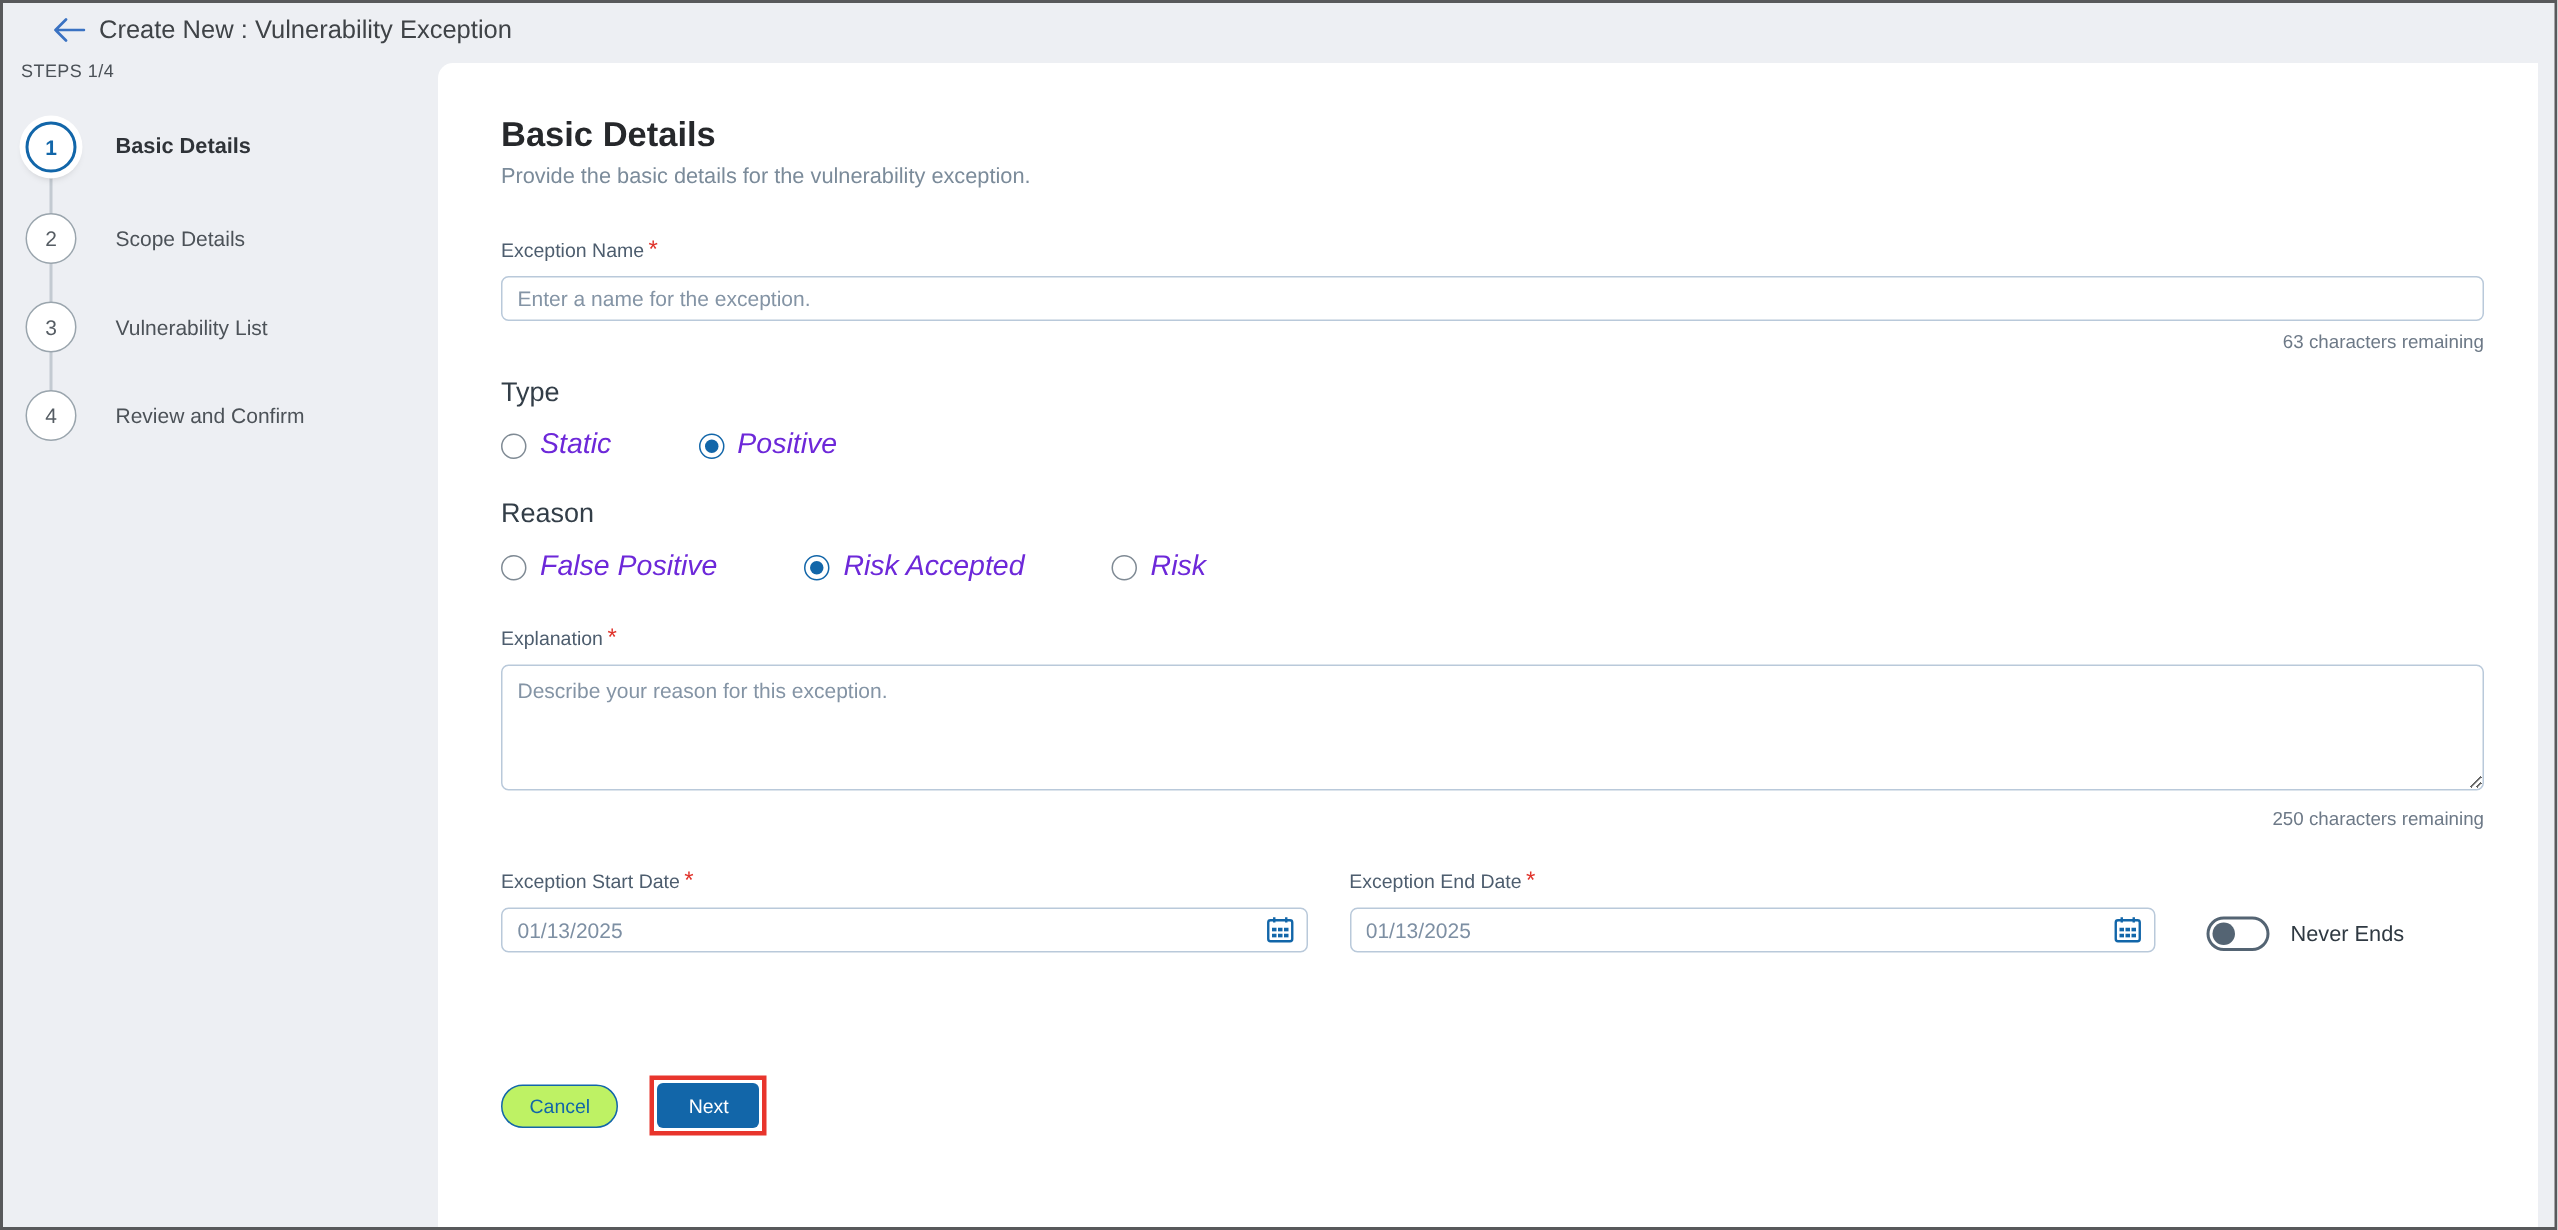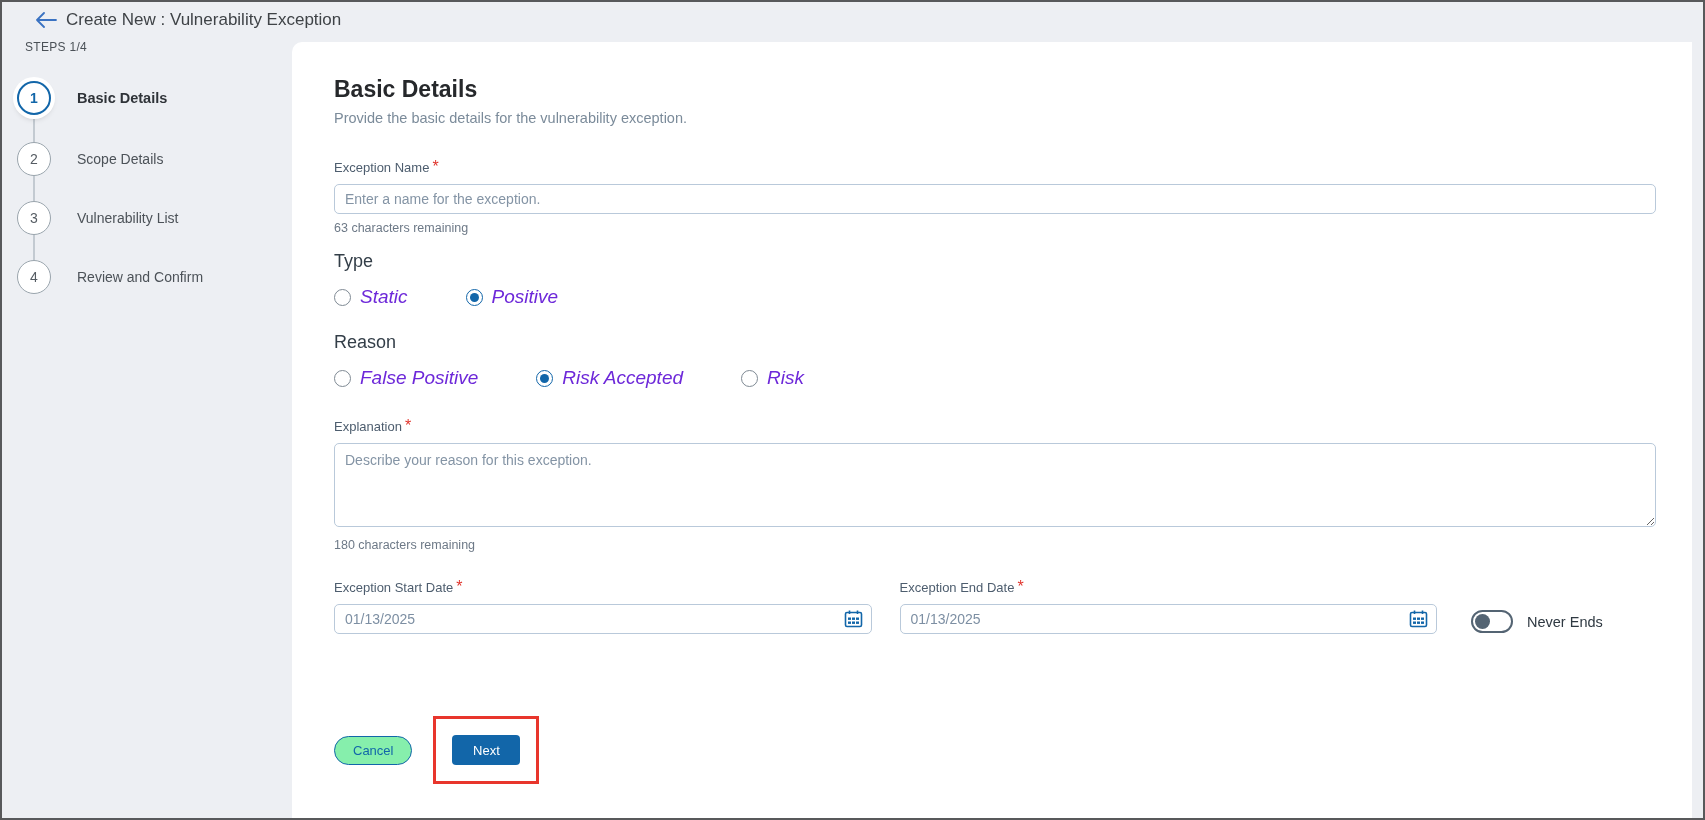--- a/index.html
+++ b/index.html
@@ -10,21 +10,21 @@
     position:relative; width:1705px; height:820px;
     border:2px solid #58595b; background:#edeff3; overflow:hidden;
   }
 
   
   .header { position:absolute; left:0; top:0; right:0; height:36px; display:flex; align-items:center; }
   .back-btn { margin-left:32px; width:24px; height:24px; display:flex; align-items:center; justify-content:center; cursor:pointer; }
   .page-title { margin-left:8px; font-size:17px; color:#3f4347; }
 
   
-  .steps-label { position:absolute; left:23px; top:38px; font-size:12px; color:#4b5157; letter-spacing:.3px; }
+  .steps-label { position:absolute; left:12px; top:38px; font-size:12px; color:#4b5157; letter-spacing:.3px; }
   .stepper { position:absolute; left:0; top:62px; width:290px; }
   .stepper-line { position:absolute; left:31px; top:34px; width:2px; height:180px; background:#c3cad1; }
   .step { position:absolute; left:15px; display:flex; align-items:center; }
   .step-circle {
     width:34px; height:34px; border-radius:50%; background:#fff;
     border:1.5px solid #9aa5ad; color:#555c63; font-size:14px;
     display:flex; align-items:center; justify-content:center; flex:0 0 auto;
   }
   .step.active .step-circle {
     border:2px solid #1266a9; color:#1266a9; font-weight:bold;
@@ -46,21 +46,21 @@
   .field-label { font-size:13px; color:#4d5d6e; }
   .req { color:#e0342c; margin-left:3px; }
 
   .text-input {
     width:100%; height:30px; margin-top:8px; padding:0 10px;
     border:1px solid #b9c9da; border-radius:5px;
     font-family:inherit; font-size:14px; color:#7d8fa3; background:#fff; outline:none;
   }
   .text-input::placeholder { color:#8494a5; opacity:1; }
 
-  .char-remaining { margin-top:7px; text-align:left; font-size:12.5px; color:#6d7987; }
+  .char-remaining { margin-top:7px; text-align:right; font-size:12.5px; color:#6d7987; }
 
   .section-heading { font-size:18px; color:#333e48; }
   .mt-name { margin-top:32px; }
   .mt-type { margin-top:16px; }
   .mt-reason { margin-top:24px; }
   .mt-expl { margin-top:28px; }
   .mt-dates { margin-top:26px; }
 
   .radio-row { margin-top:14px; display:flex; align-items:center; }
   .radio-opt { display:flex; align-items:center; margin-right:58px; cursor:pointer; }
@@ -96,24 +96,24 @@
   }
   .toggle::after {
     content:""; position:absolute; left:2px; top:2px; width:15px; height:15px;
     border-radius:50%; background:#546473;
   }
   .never-label { margin-left:14px; font-size:14.5px; color:#2f3942; }
 
   .btn-row { margin-top:82px; display:flex; align-items:center; }
   .btn-cancel {
     min-width:76px; height:29px; padding:0 18px;
-    border:1px solid #1266a9; border-radius:15px; background:#86efac;
+    border:1px solid #1266a9; border-radius:15px; background:#bef264;
     color:#1266a9; font-family:inherit; font-size:13px; cursor:pointer;
   }
-  .next-highlight { margin-left:21px; border:3px solid #e8352c; padding:16px; }
+  .next-highlight { margin-left:21px; border:3px solid #e8352c; padding:2px; }
   .btn-next {
     min-width:68px; height:30px; padding:0 16px;
     border:none; border-radius:4px; background:#1266a9;
     color:#fff; font-family:inherit; font-size:13px; cursor:pointer;
   }
 </style>
 </head>
 <body>
 
 <div class="window">
@@ -185,21 +185,21 @@
       </div>
       <div class="radio-opt">
         <span class="radio-circle"></span>
         <span class="radio-label">Risk</span>
       </div>
     </div>
 
     <div class="mt-expl">
       <span class="field-label">Explanation</span><span class="req">*</span>
       <textarea class="expl" placeholder="Describe your reason for this exception." style=""></textarea>
-      <div class="char-remaining">180 characters remaining</div>
+      <div class="char-remaining">250 characters remaining</div>
     </div>
 
     <div class="dates-row mt-dates">
       <div class="date-col">
         <span class="field-label">Exception Start Date</span><span class="req">*</span>
         <div class="date-input-wrap">
           <input class="text-input" type="text" value="01/13/2025" style="">
           <span class="cal-icon">
             <svg width="19" height="19" viewBox="0 0 19 19" fill="none">
               <rect x="1.5" y="3" width="16" height="14" rx="1.5" stroke="#1266a9" stroke-width="1.6"></rect>

